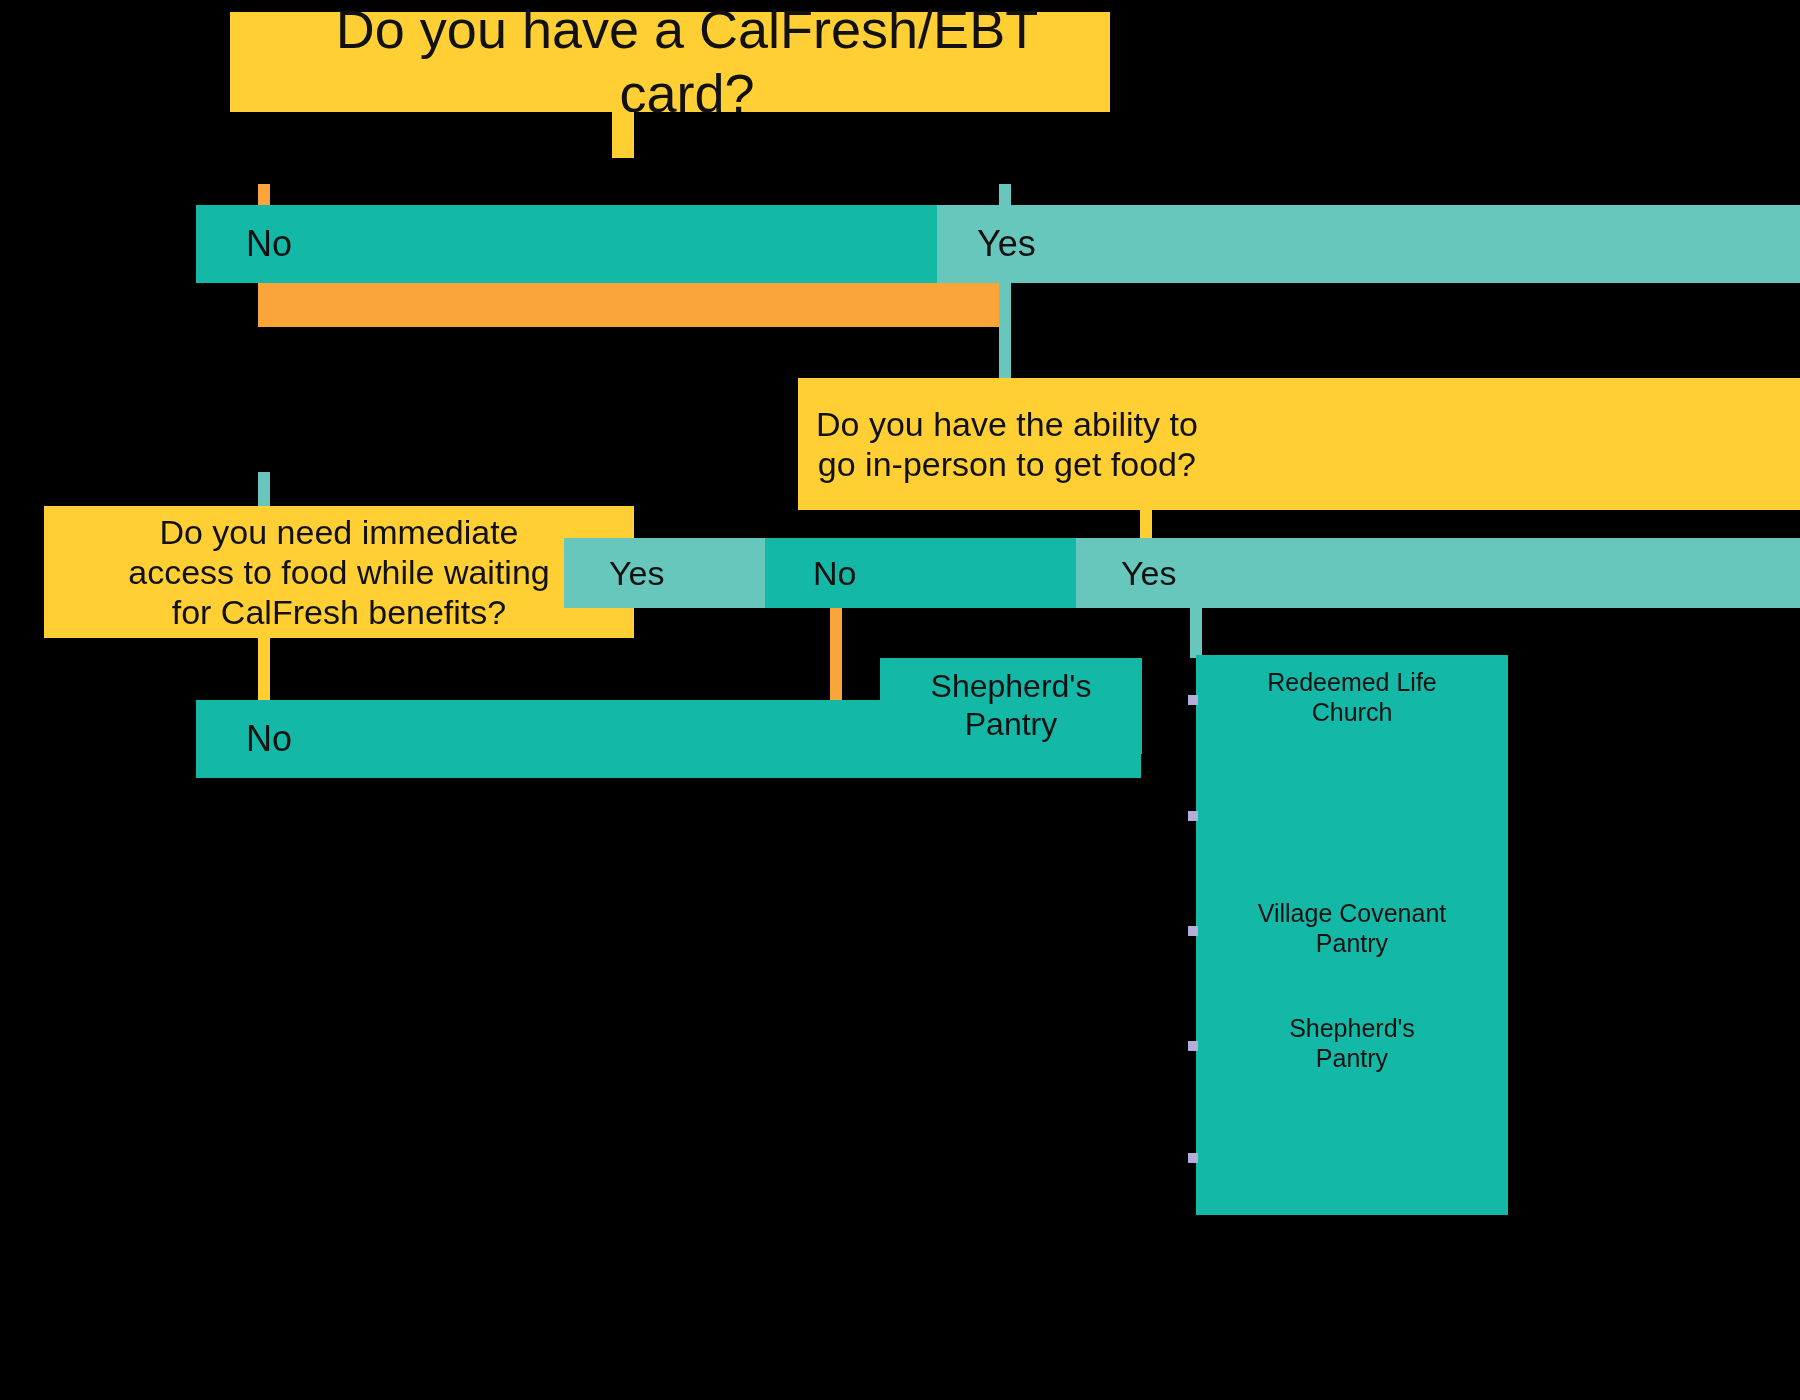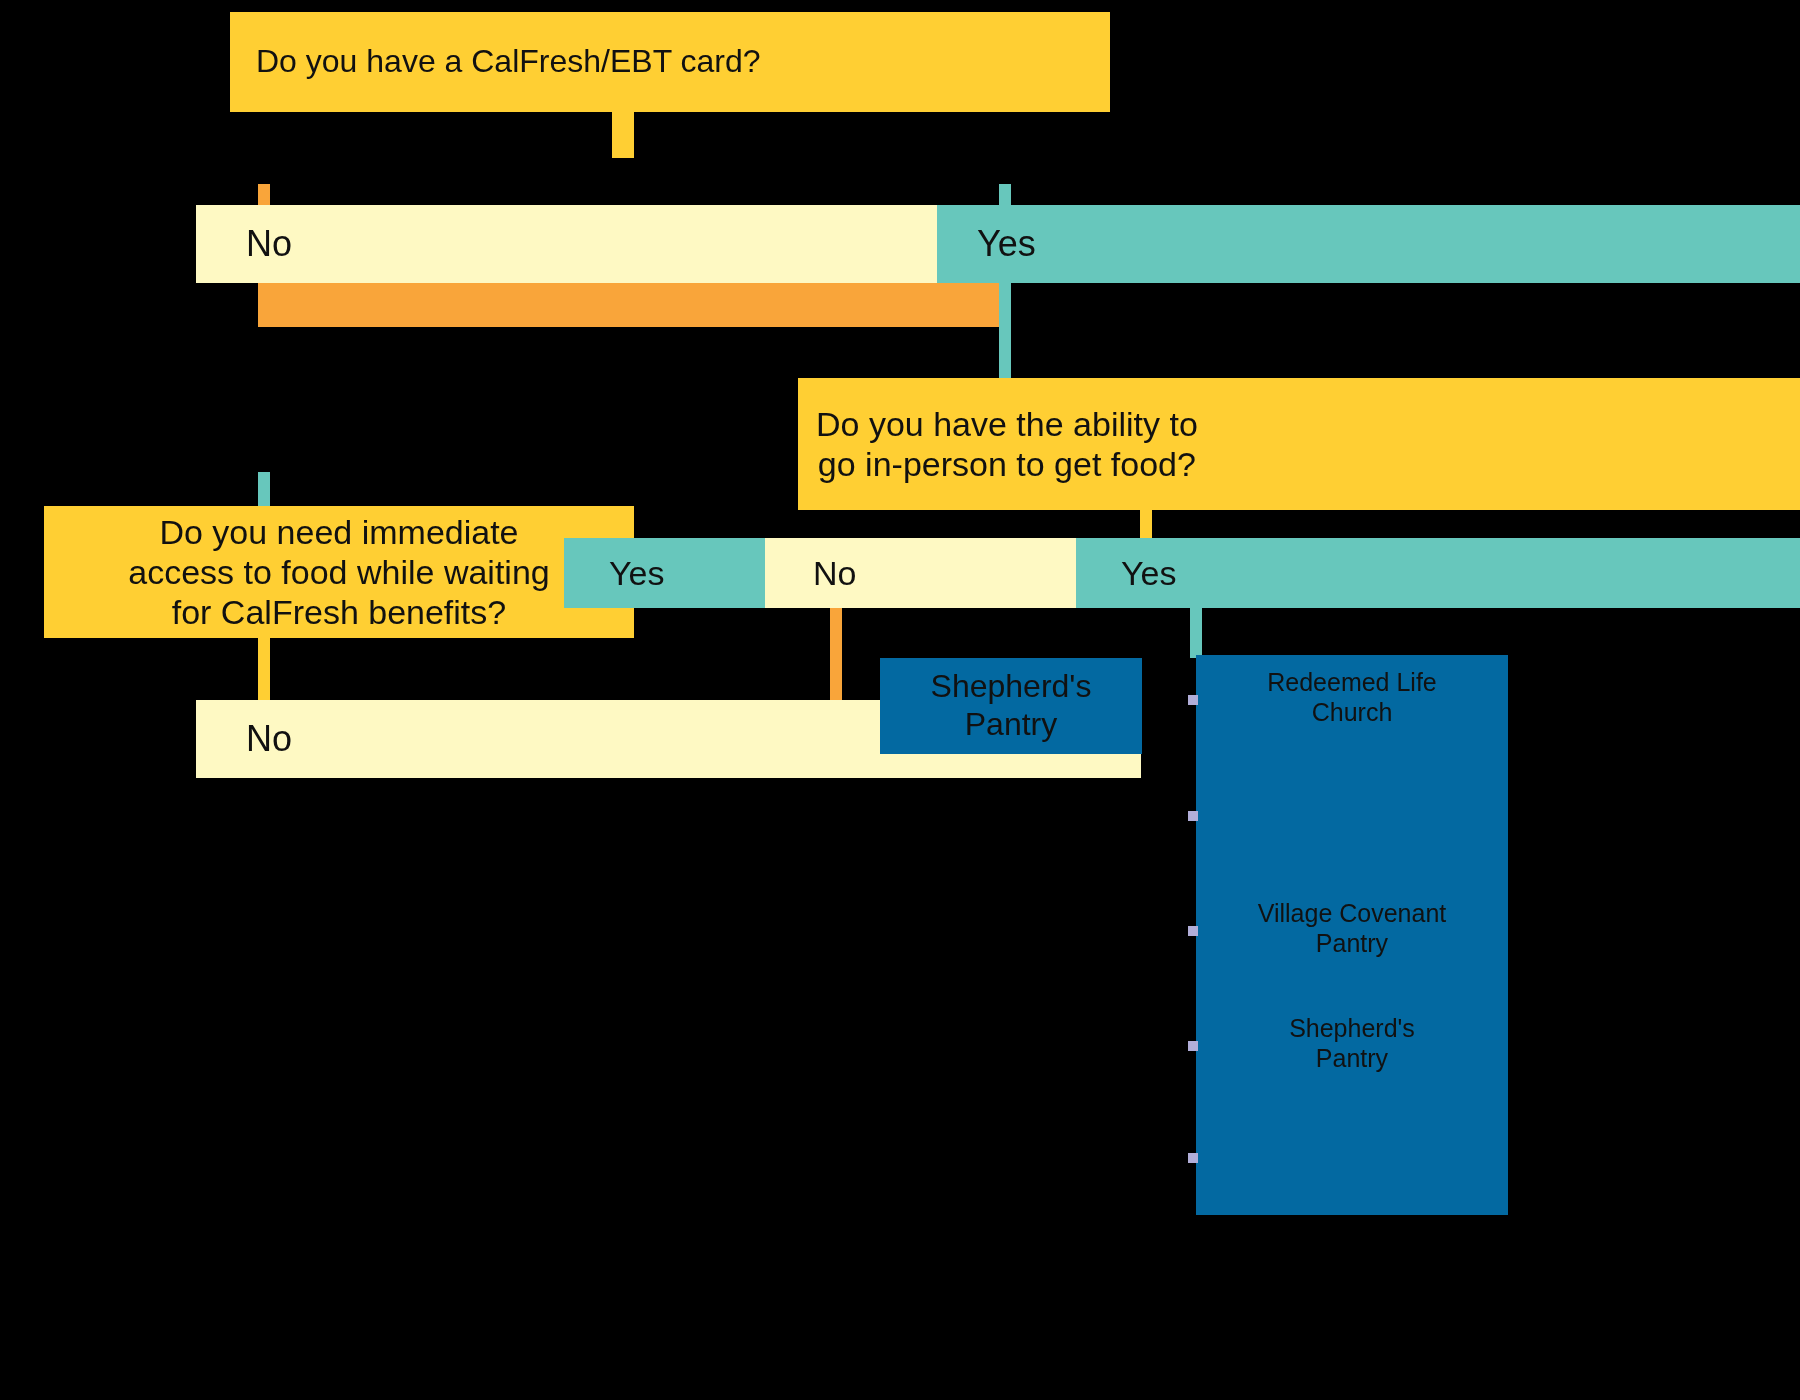--- a/index.html
+++ b/index.html
@@ -26,35 +26,35 @@
     line-height: 1.18;
     white-space: pre-line;
   }
   .q {
     background: #FFCF33;
   }
   .yes {
     background: #67C7BC;
   }
   .no {
-    background: #fef9c3;
+    background: #14b8a6;
   }
   .res {
-    background: #0369a1;
+    background: #14b8a6;
   }
   .connector {
     position: absolute;
     background: #FFCF33;
   }
   .conn-yellow { background: #FFCF33; }
 
   
   #root-question {
     left: 230px; top: 12px; width: 880px; height: 100px;
-    font-size: 32px; justify-content: flex-start; padding-left: 26px;
+    font-size: 54px; justify-content: flex-start; padding-left: 34px;
   }
   #root-stem {
     left: 612px; top: 112px; width: 22px; height: 46px;
   }
 
   
   #a-no {
     left: 196px; top: 205px; width: 945px; height: 78px;
     font-size: 36px; justify-content: flex-start; padding-left: 50px;
   }

